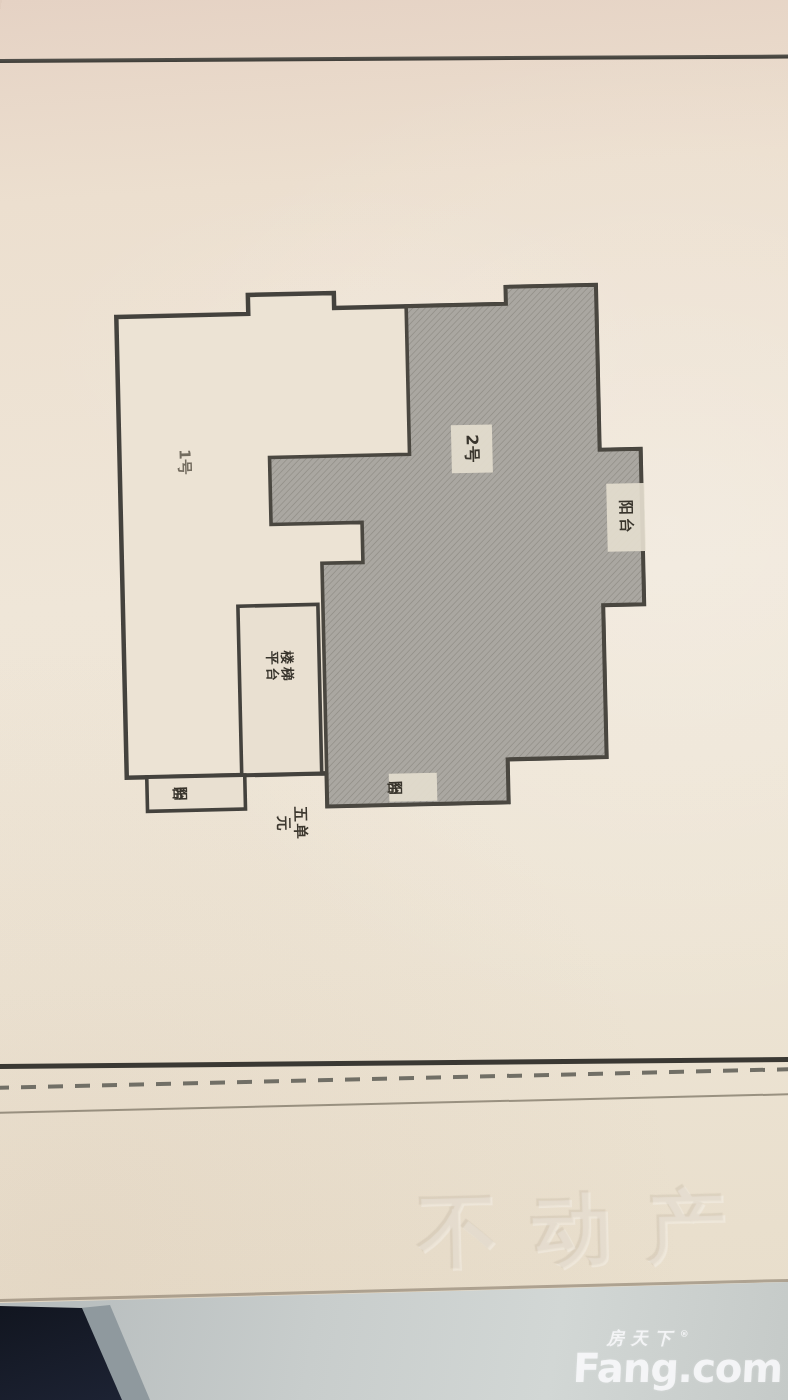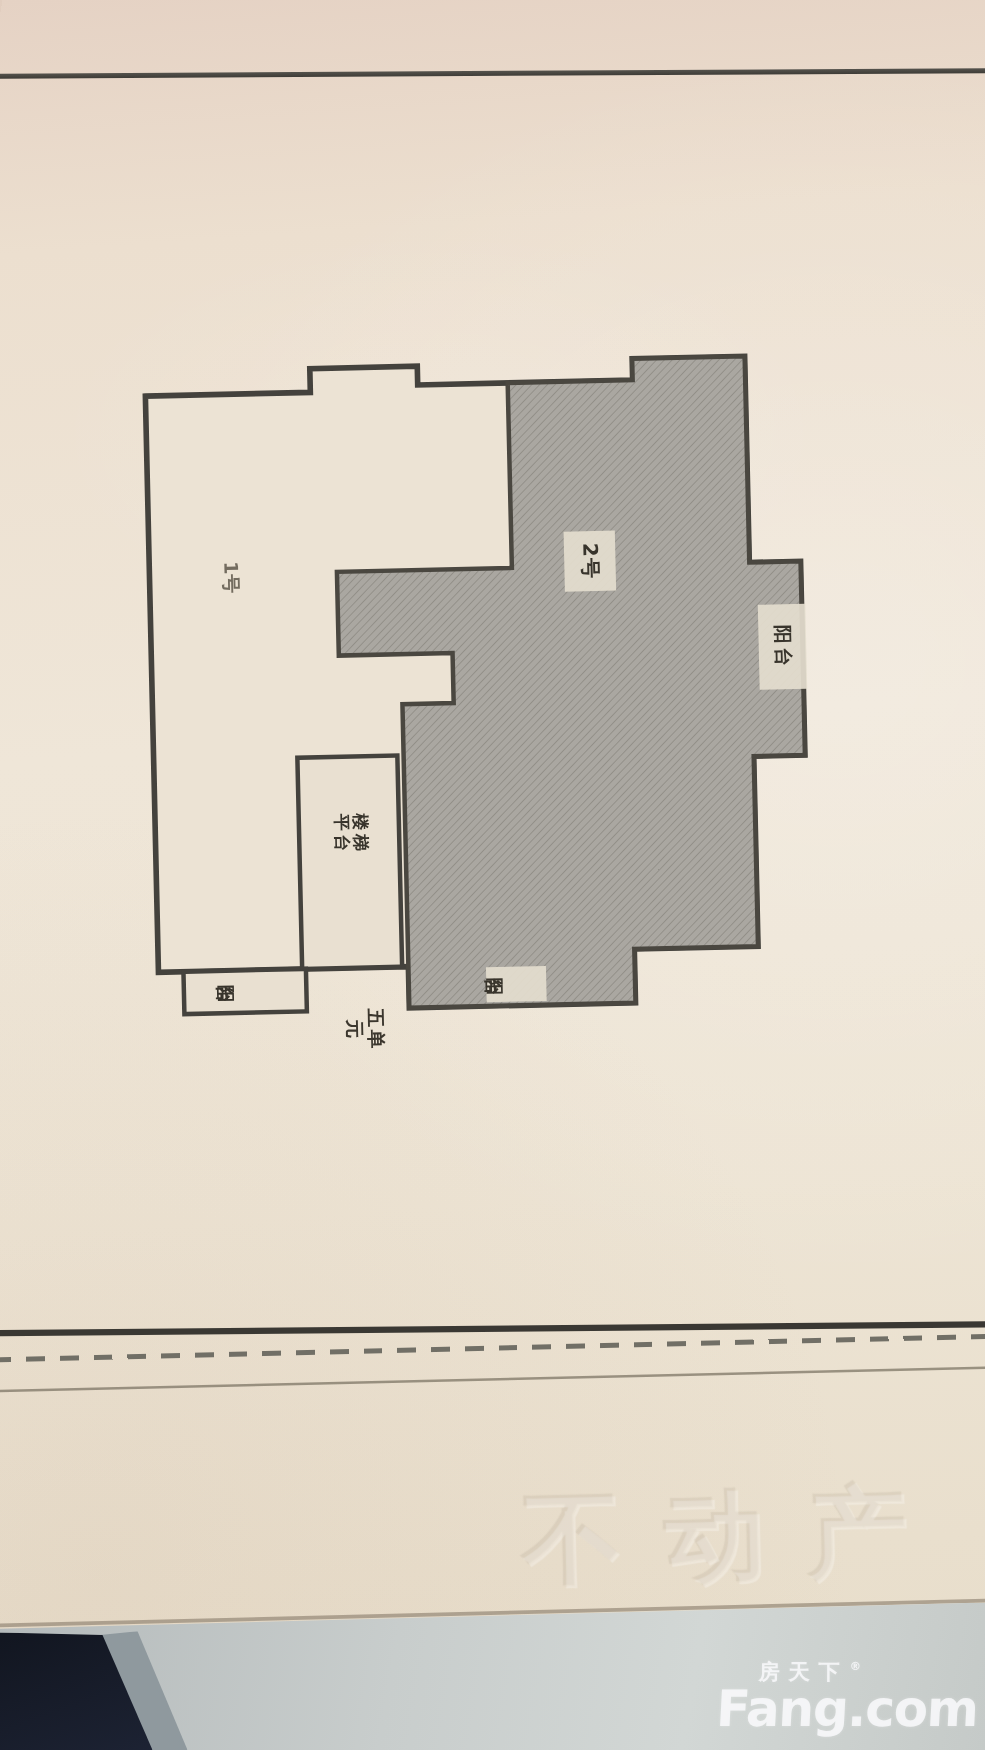--- a/index.html
+++ b/index.html
@@ -63,21 +63,21 @@
     background:linear-gradient(100deg,#b4babb 0%,#c8cdcc 40%,#d2d7d5 70%,#c5cac8 100%);}
   .corner-band{position:absolute;left:0;top:1300px;width:160px;height:100px;
     clip-path:polygon(80px 8px,110px 5px,150px 100px,120px 100px);
     background:#8f999e;}
   .corner-dark{position:absolute;left:0;top:1300px;width:140px;height:100px;
     clip-path:polygon(0 6px,82px 8px,122px 100px,0 100px);
     background:linear-gradient(160deg,#11151f,#1d2334);}
   
   .fang{position:absolute;right:6px;bottom:12px;color:rgba(250,250,252,0.82);
     text-shadow:0 0 3px rgba(255,255,255,0.25);line-height:1;}
-  .fang-cn{font-size:17px;letter-spacing:7px;margin:0 0 1px 34px;font-weight:600;}
+  .fang-cn{font-size:17px;letter-spacing:7px;margin:0 0 1px 34px;font-weight:600;font-style:italic;}
   .fang-en{font-size:40px;font-weight:800;letter-spacing:-1px;transform:skewX(-3deg);}
   .fang-reg{font-size:9px;vertical-align:top;margin-left:1px;}
 </style>
 </head>
 <body>
 
 <div class="photo">
 
   <div class="sheen"></div>
 

